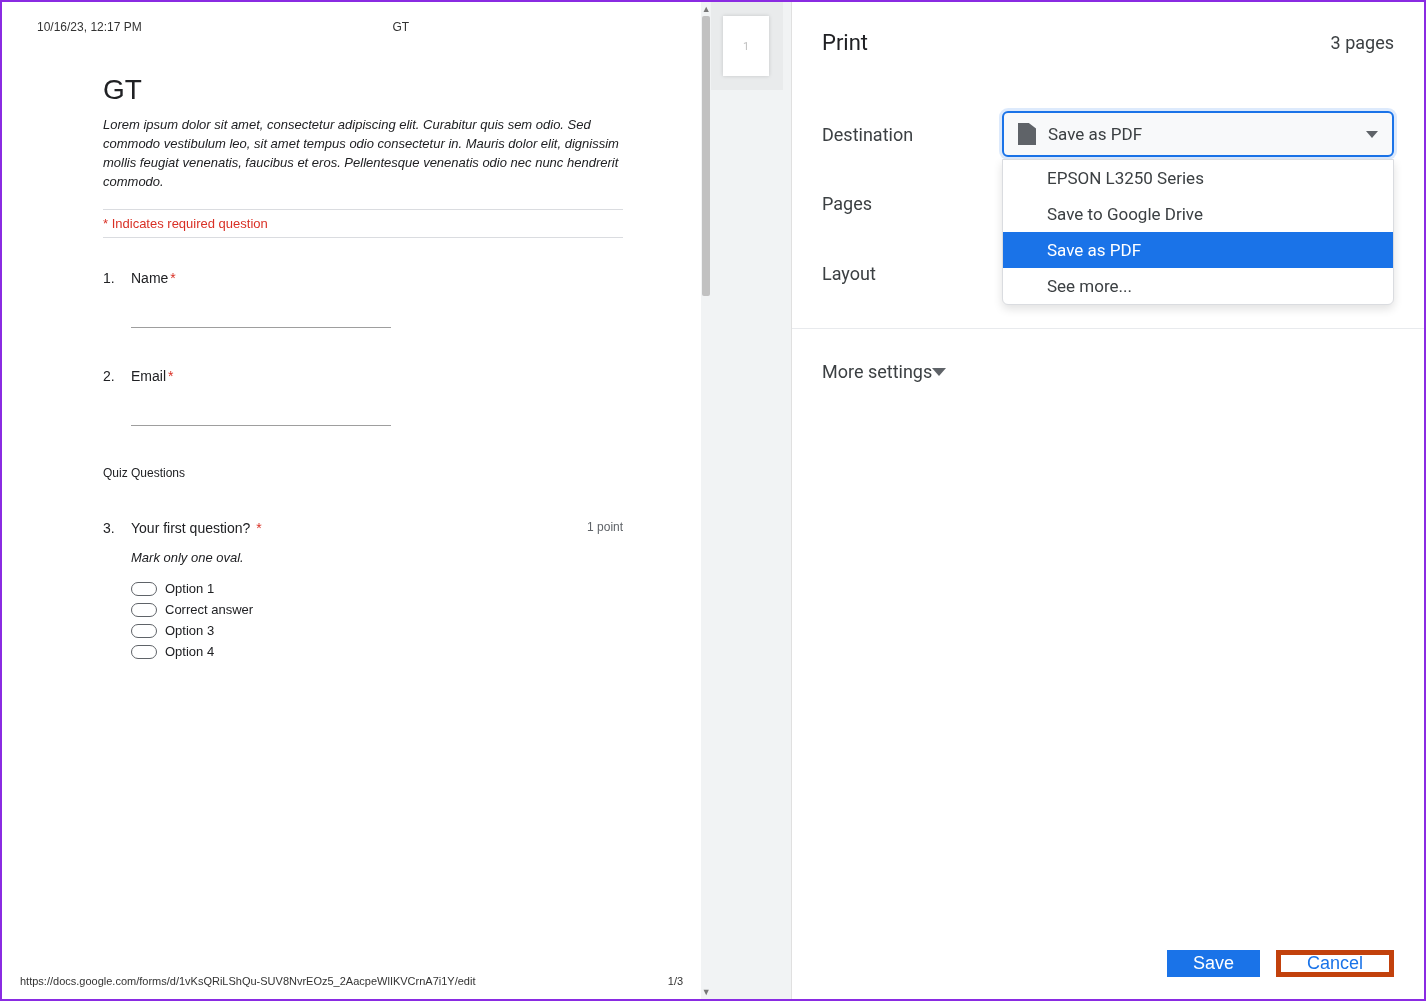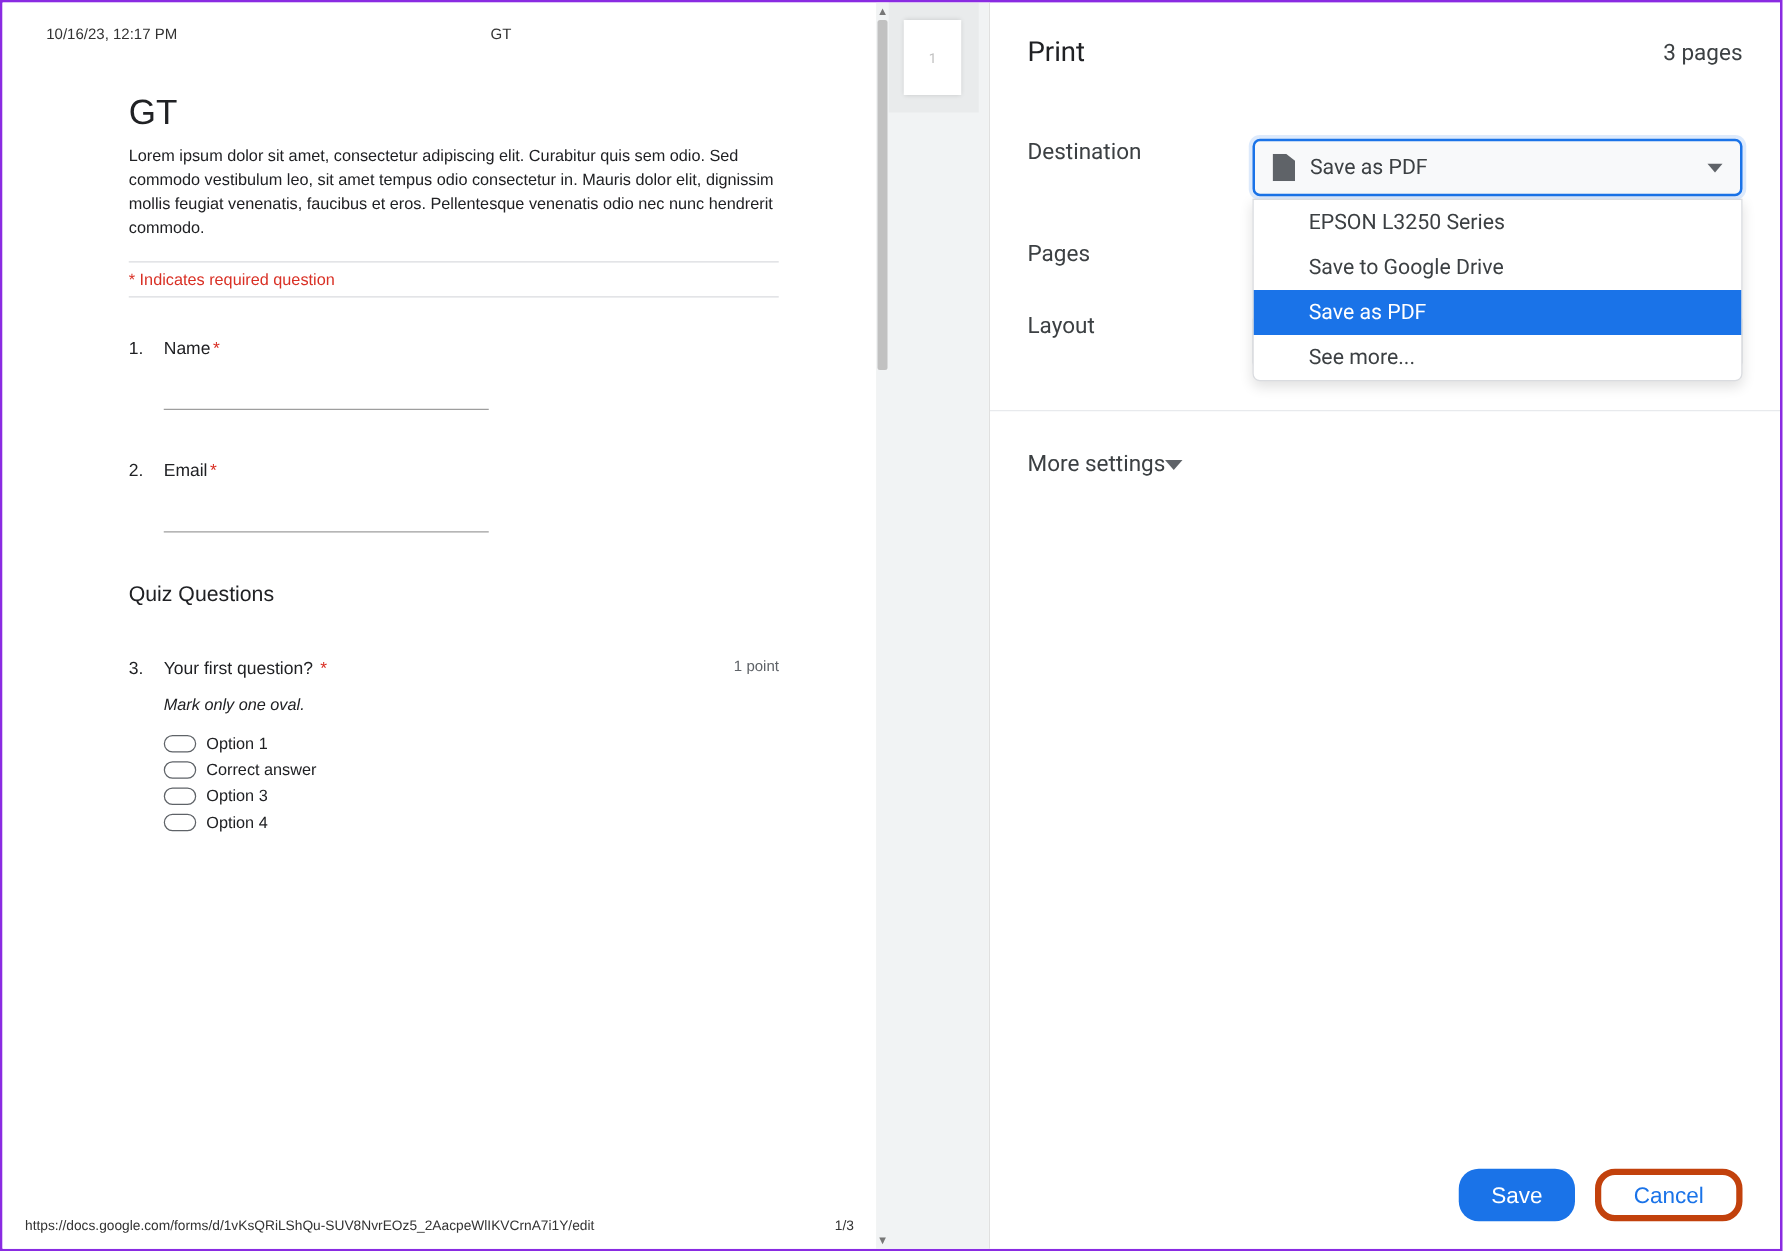--- a/index.html
+++ b/index.html
@@ -35,35 +35,35 @@
   .doc-header {
     display: flex;
     font-size: 12px;
     color: #333;
     margin-bottom: 40px;
   }
   .doc-header .date { flex: 0 0 auto; }
   .doc-header .title-short { margin-left: auto; margin-right: 280px; }
   .doc-body { padding: 0 66px; }
   .doc-title { font-size: 28px; font-weight: 400; margin-bottom: 10px; color:#202124; }
-  .doc-desc { font-size: 13px; line-height: 1.45; color: #202124; margin-bottom: 18px; max-width: 540px;}
+  .doc-desc { font-size: 13px; line-height: 1.45; color: #202124; margin-bottom: 18px; max-width: 540px; font-style: italic;}
   .required-note { font-size: 13px; color: #d93025; padding: 6px 0 6px 0; border-bottom:1px solid #dadce0; border-top:1px solid #dadce0; margin-bottom:32px;}
   .q-row { display: flex; margin-bottom: 6px; font-size: 14px; }
   .q-num { width: 28px; flex:0 0 28px; }
   .q-label { }
   .req-star { color: #d93025; margin-left: 2px; }
   .q-input-line {
     margin-left: 28px;
     border-bottom: 1px solid #9e9e9e;
     width: 260px;
     height: 22px;
     margin-top: 20px;
     margin-bottom: 40px;
   }
-  .section-label { font-size: 17px; margin: 34px 0 40px 0; }
+  .section-label { font-size: 12px; margin: 34px 0 40px 0; }
   .points { color:#5f6368; font-size: 12px; margin-left:auto; }
   .q3-header { display:flex; align-items:flex-start; font-size:14px; }
   .hint { font-style: italic; font-size: 13px; margin: 14px 0 16px 28px; }
   .opt-row { display:flex; align-items:center; margin: 6px 0 6px 28px; font-size:13px;}
   .oval {
     width: 26px; height:14px; border:1px solid #5f6368; border-radius: 8px; margin-right:8px; flex:0 0 26px;
   }
   .doc-footer {
     position: absolute;
     bottom: 12px; left: 18px; right: 18px;
@@ -111,21 +111,21 @@
     position: relative;
   }
   .pp-header {
     display:flex; align-items:center; justify-content:space-between;
     padding: 28px 30px 38px 30px;
   }
   .pp-title { font-size: 22px; color:#202124; }
   .pp-count { font-size: 18px; color:#3c4043; }
   .pp-section { padding: 0 30px; }
   .pp-row {
-    display:flex; align-items:flex-start;
+    display:flex; align-items:center;
     padding: 18px 0;
   }
   .pp-label { width: 180px; font-size: 18px; color:#3c4043; }
   .pp-control { flex:1; position:relative; }
   .dropdown {
     height: 46px;
     border: 1px solid #dadce0;
     border-radius: 6px;
     background:#f1f3f4;
     display:flex; align-items:center;
@@ -170,21 +170,21 @@
     width:0;height:0;border-left:7px solid transparent;border-right:7px solid transparent;border-top:8px solid #5f6368;
   }
 
   .pp-footer {
     position:absolute; bottom:0; left:0; right:0;
     padding: 22px 30px;
     display:flex; justify-content:flex-end; gap:16px;
     background:#fff;
   }
   .btn {
-    height:42px; padding: 0 26px; border-radius:16px; font-size:18px; cursor:pointer;
+    height:27px; padding: 0 26px; border-radius:0; font-size:18px; cursor:pointer;
     display:flex; align-items:center; justify-content:center;
   }
   .btn-primary { background:#1a73e8; color:#fff; border:none; }
   .btn-secondary { background:#fff; color:#1a73e8; border:5px solid #c2410c; }
 </style>
 </head>
 <body>
 
 <div class="main-layout">
 

